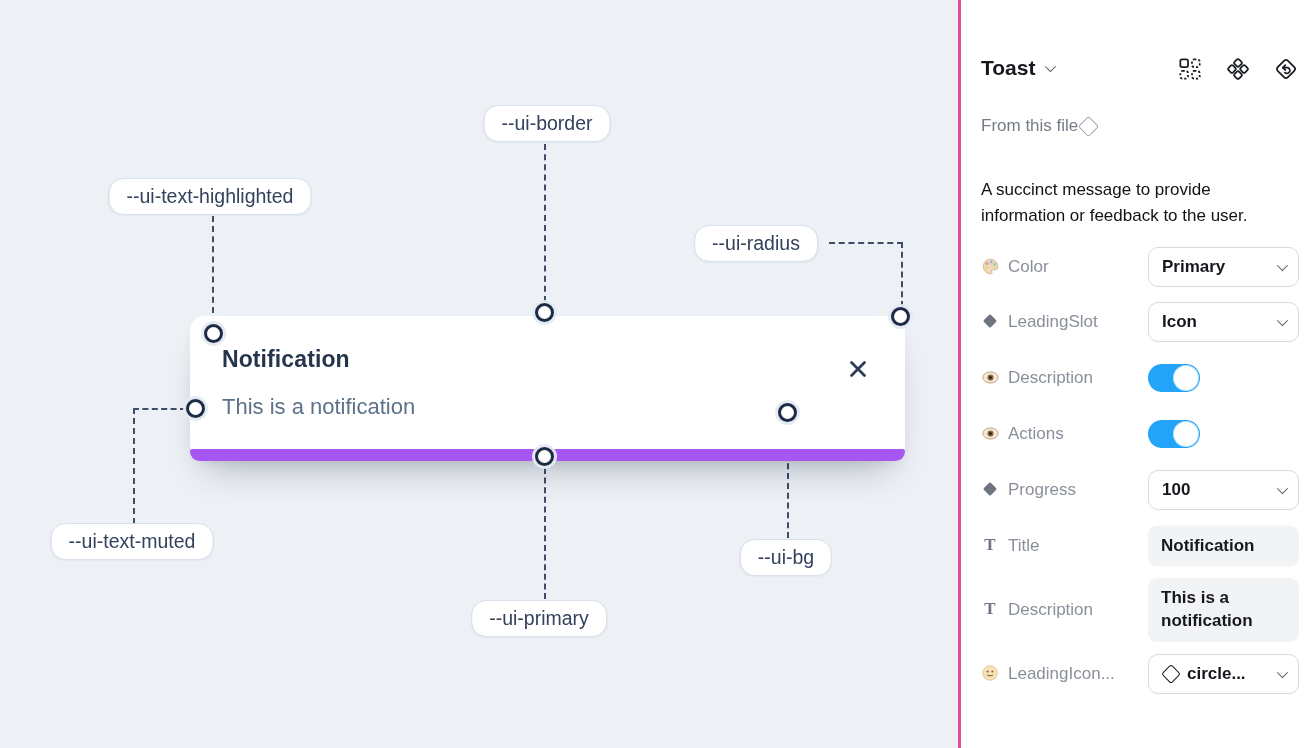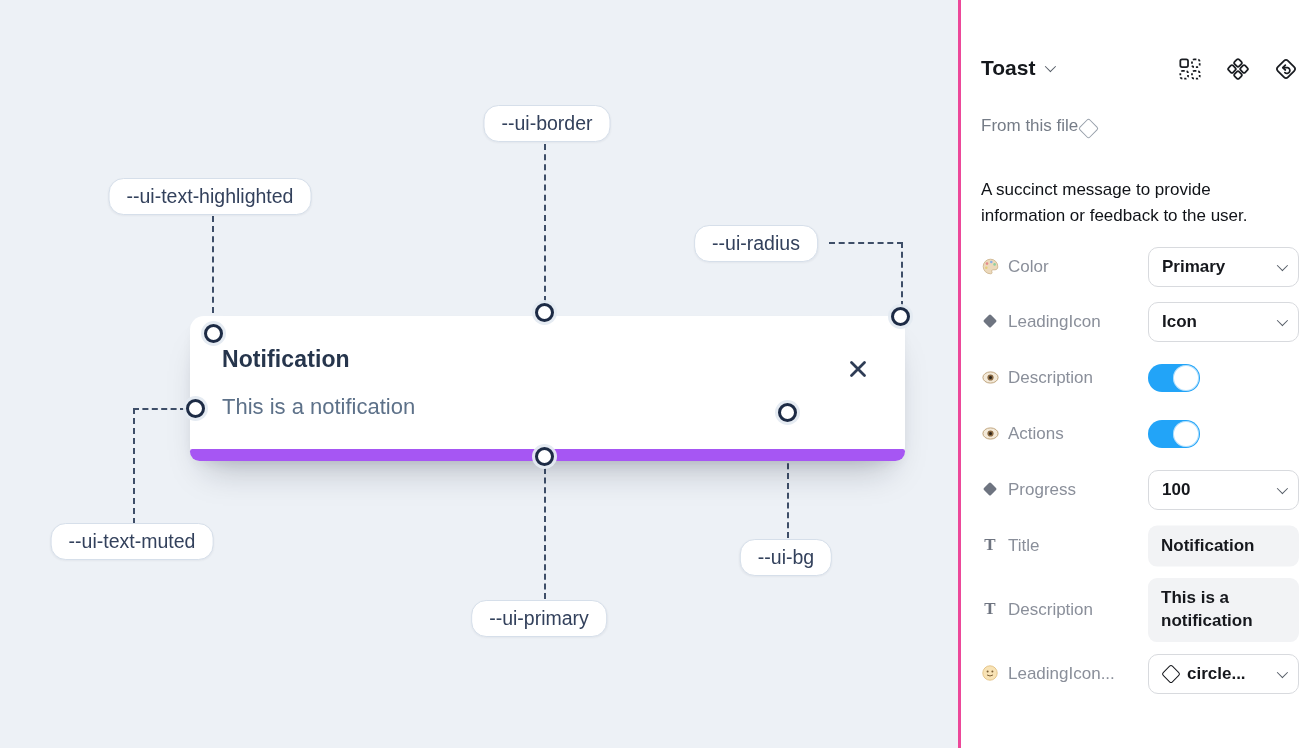--- a/index.html
+++ b/index.html
@@ -51,21 +51,21 @@
   .panel{
     position:absolute;left:958px;top:0;width:354px;height:748px;
     background:#ffffff;border-left:3px solid #ec4899;box-sizing:border-box;
   }
   .panel-header{position:absolute;left:20px;top:56px;display:flex;align-items:center;gap:10px;}
   .panel-title{font-size:21px;font-weight:700;color:#15181d;}
   .chev{display:inline-block;width:7px;height:7px;border-right:1.8px solid #555c66;
     border-bottom:1.8px solid #555c66;transform:rotate(45deg) translateY(-2px);}
   .header-icons{position:absolute;top:58px;right:15px;display:flex;gap:26px;align-items:center;}
   .hicon{width:22px;height:22px;cursor:pointer;}
-  .source-row{position:absolute;left:20px;top:116px;display:flex;align-items:flex-end;gap:0;}
+  .source-row{position:absolute;left:20px;top:116px;display:flex;align-items:center;gap:0;}
   .source-text{font-size:17px;color:#757c87;}
   .diamond-outline{display:inline-block;width:13px;height:13px;border:1.6px solid #98a0ab;
     border-radius:2.5px;transform:rotate(45deg);margin-left:3px;}
   .panel-desc{
     position:absolute;left:20px;top:160px;width:318px;
     font-size:17px;line-height:1.55;color:#101318;
   }
   .prop-row{position:absolute;left:0;width:354px;}
   .prop-label{
     position:absolute;left:20px;top:50%;transform:translateY(-50%);
@@ -189,21 +189,21 @@
       <span class="val">Primary</span>
       <span class="chev"></span>
     </div>
   </div>
 
   <div class="prop-row" style="top:302px;height:40px;">
     <span class="prop-label">
       <span class="prop-icon">
           <span class="diamond-solid"></span>
         </span>
-      <span>LeadingIcon</span>
+      <span>LeadingSlot</span>
     </span>
     <div class="ctl-select">
       <span class="val">Icon</span>
       <span class="chev"></span>
     </div>
   </div>
 
   <div class="prop-row" style="top:358px;height:40px;">
     <span class="prop-label">
       <span class="prop-icon">

